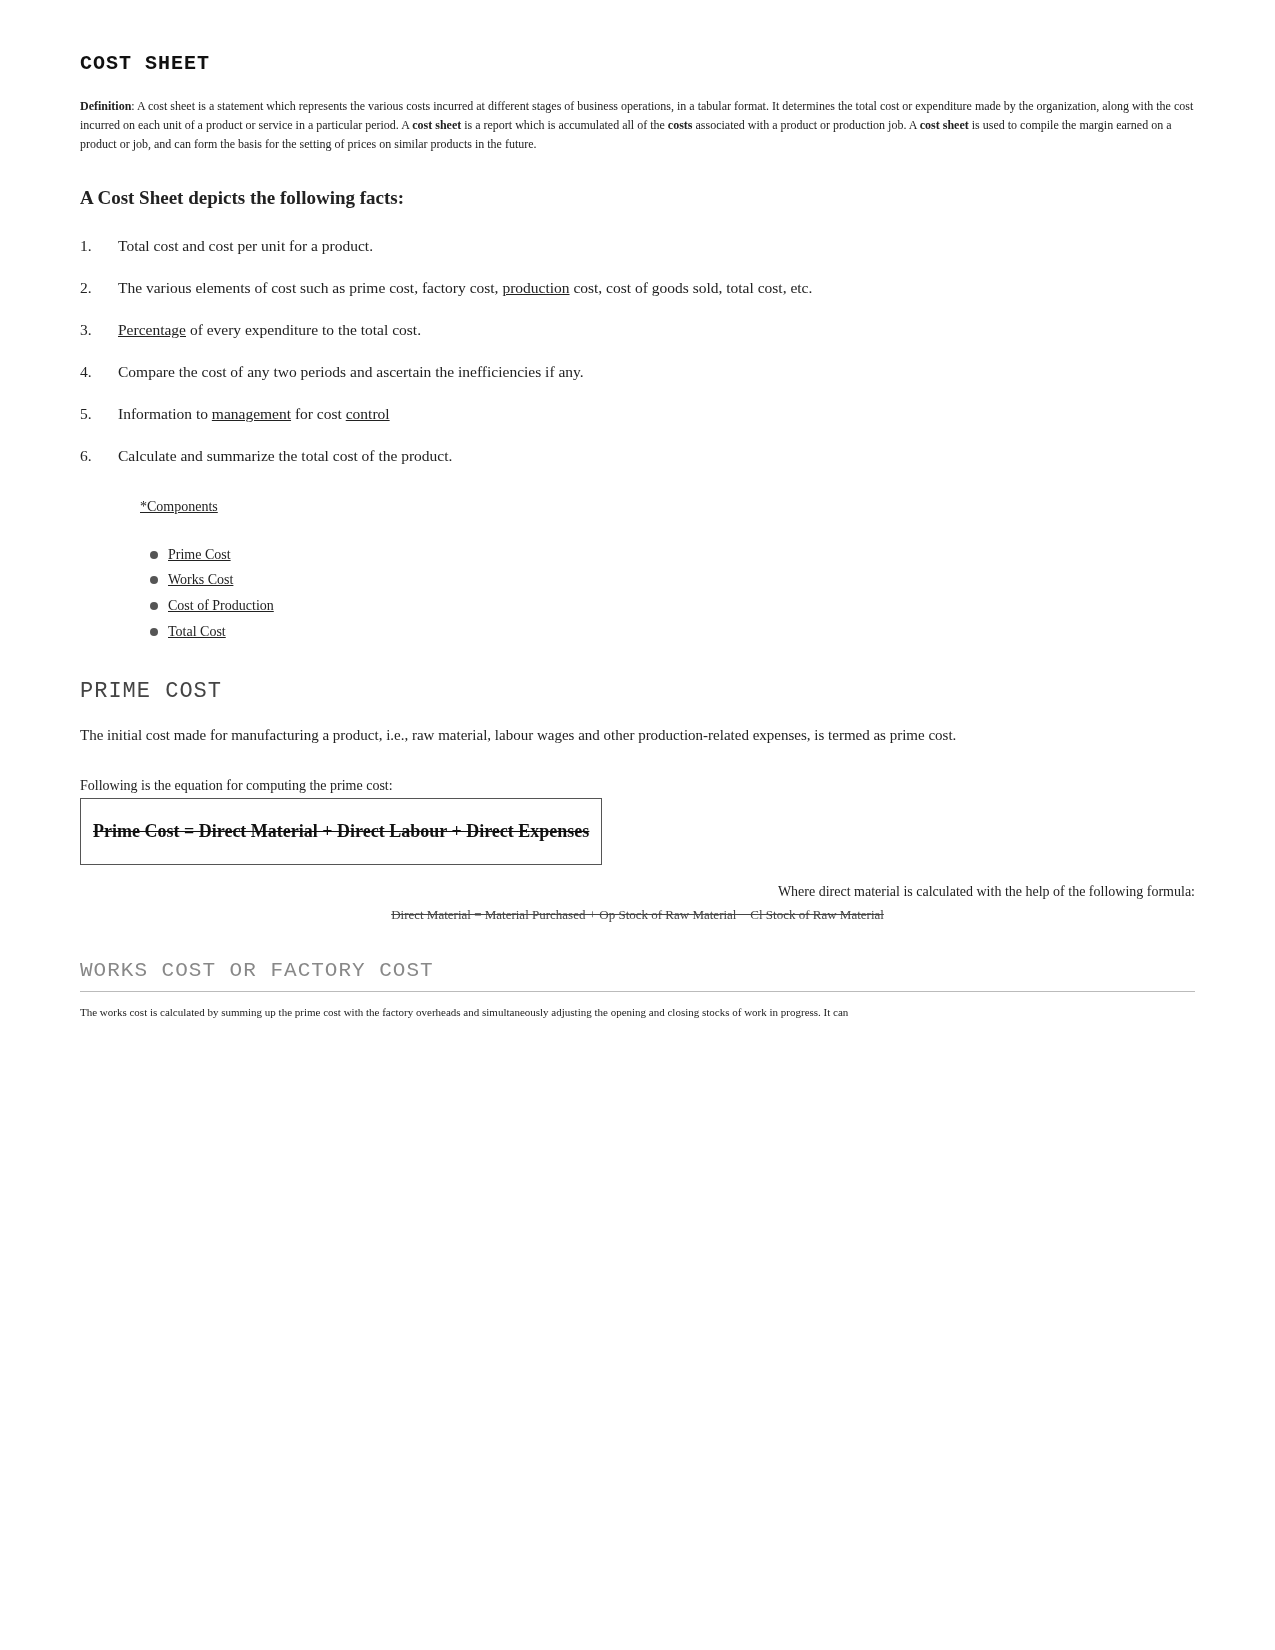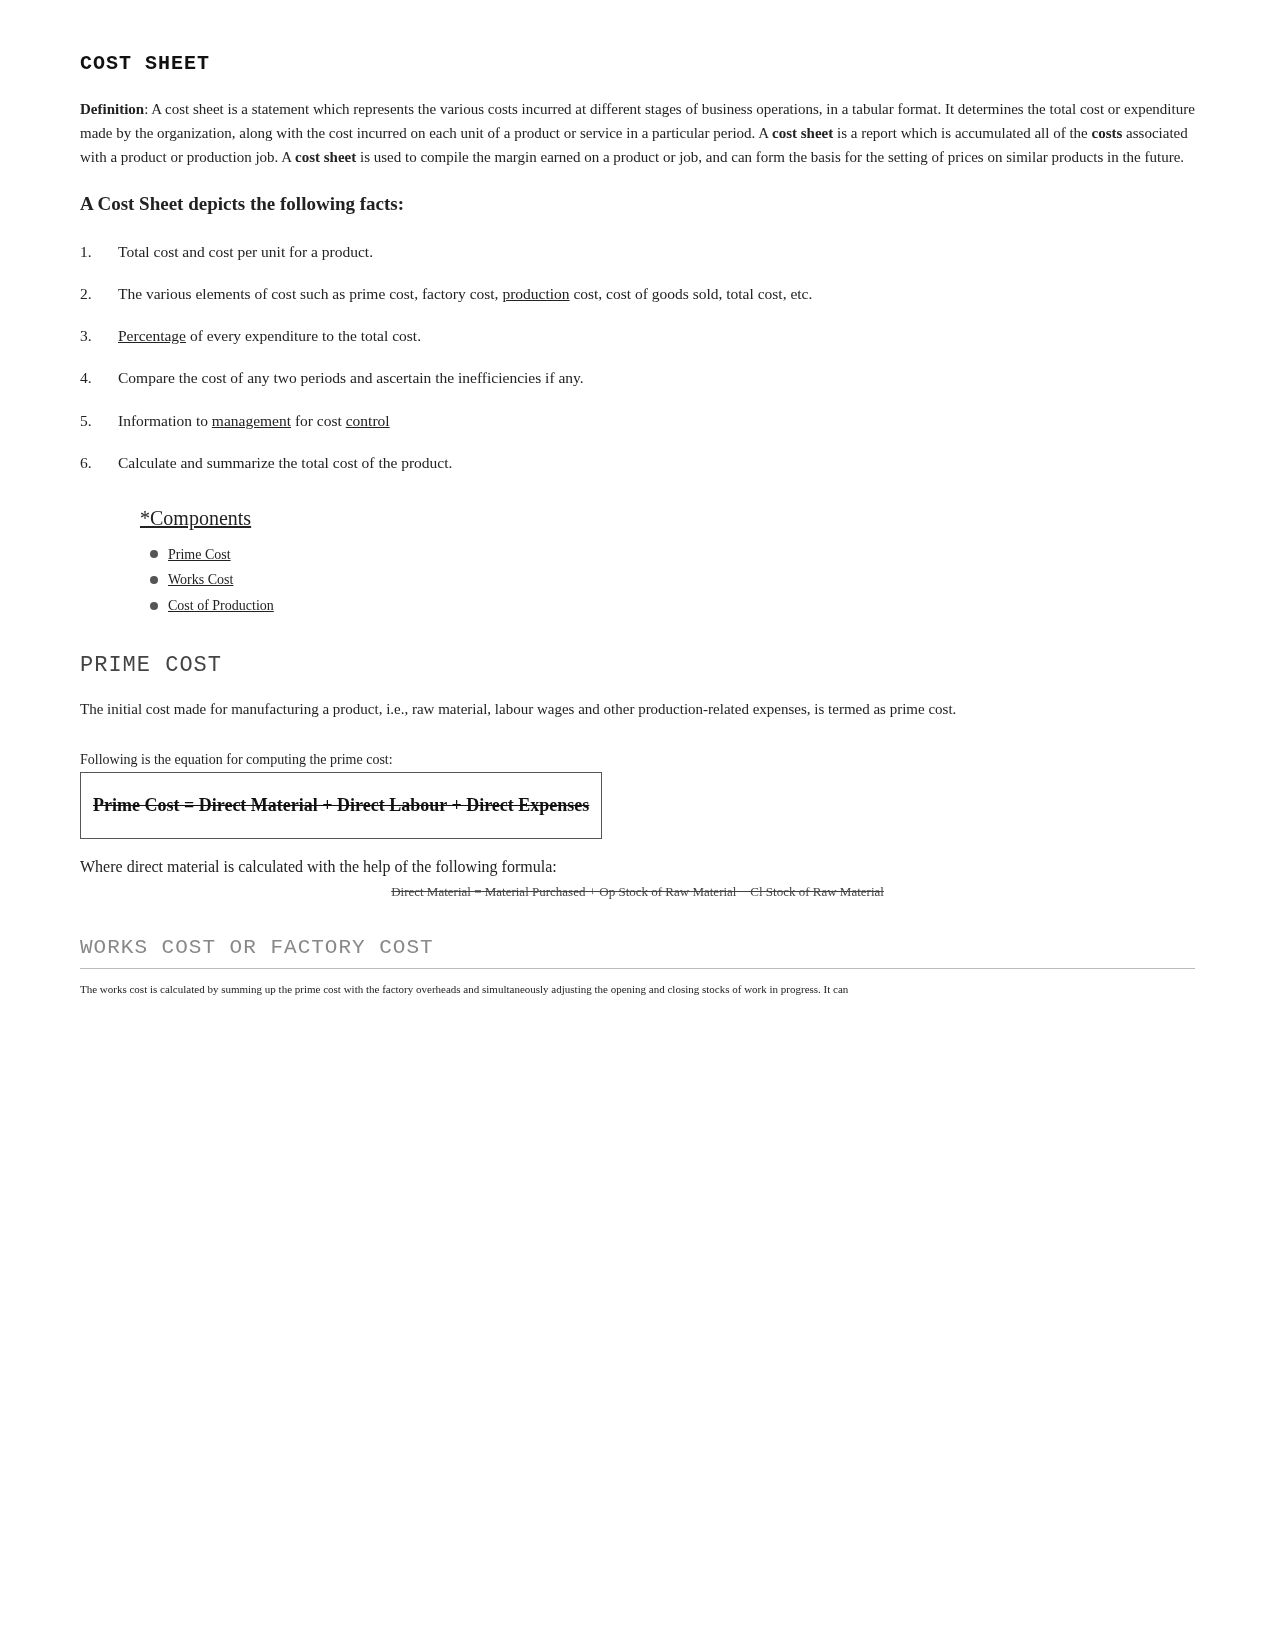--- a/index.html
+++ b/index.html
@@ -19,22 +19,22 @@
     }
     .page-title {
       font-family: 'Courier New', Courier, monospace;
       font-size: 20px;
       font-weight: bold;
       letter-spacing: 1px;
       margin-bottom: 18px;
       color: #111;
     }
     .definition-block {
-      margin-bottom: 20px;
-      font-size: 15px;
+      margin-bottom: 28px;
+      font-size: 12px;
       line-height: 1.6;
     }
     .definition-block b {
       font-weight: bold;
     }
     .section-heading {
       font-size: 19px;
       font-weight: bold;
       margin-bottom: 22px;
       margin-top: 10px;
@@ -59,23 +59,23 @@
     a, .underline-link {
       color: #222;
       text-decoration: underline;
     }
     .components-section {
       margin-top: 28px;
       margin-bottom: 8px;
       margin-left: 60px;
     }
     .components-heading {
-      font-size: 20px;
+      font-size: 14px;
       text-decoration: underline;
-      margin-bottom: 10px;
+      margin-bottom: 26px;
       color: #222;
     }
     .components-list {
       list-style: none;
       margin-left: 10px;
     }
     .components-list li {
       display: flex;
       align-items: center;
       margin-bottom: 4px;
@@ -121,22 +121,23 @@
       background: #fff;
       margin-bottom: 16px;
       line-height: 1.4;
       color: #111;
     }
     .equation-box .strikethrough-content {
       text-decoration: line-through;
       font-size: 18px;
     }
     .formula-label {
-      font-size: 16px;
+      font-size: 14px;
       margin-bottom: 2px;
+      text-align: right;
     }
     .formula-text {
       font-size: 13px;
       text-decoration: line-through;
       color: #444;
       margin-bottom: 30px;
       text-align: center;
     }
     .works-cost-heading {
       font-family: 'Courier New', Courier, monospace;
@@ -208,20 +209,24 @@
       <a href="#">Prime Cost</a>
     </li>
     <li>
       <span class="bullet-dot"></span>
       <a href="#">Works Cost</a>
     </li>
     <li>
       <span class="bullet-dot"></span>
       <a href="#">Cost of Production</a>
     </li>
+    <li>
+      <span class="bullet-dot"></span>
+      <a href="#">Total Cost</a>
+    </li>
   </ul>
 </div>
 
 <div class="prime-cost-heading">PRIME COST</div>
 
 <p class="prime-cost-text">The initial cost made for manufacturing a product, i.e., raw material, labour wages and other production-related expenses, is termed as prime cost.</p>
 
 <p class="equation-label">Following is the equation for computing the prime cost:</p>
 <div class="equation-box">
   <span class="strikethrough-content">Prime Cost = Direct Material + Direct Labour + Direct Expenses</span>

